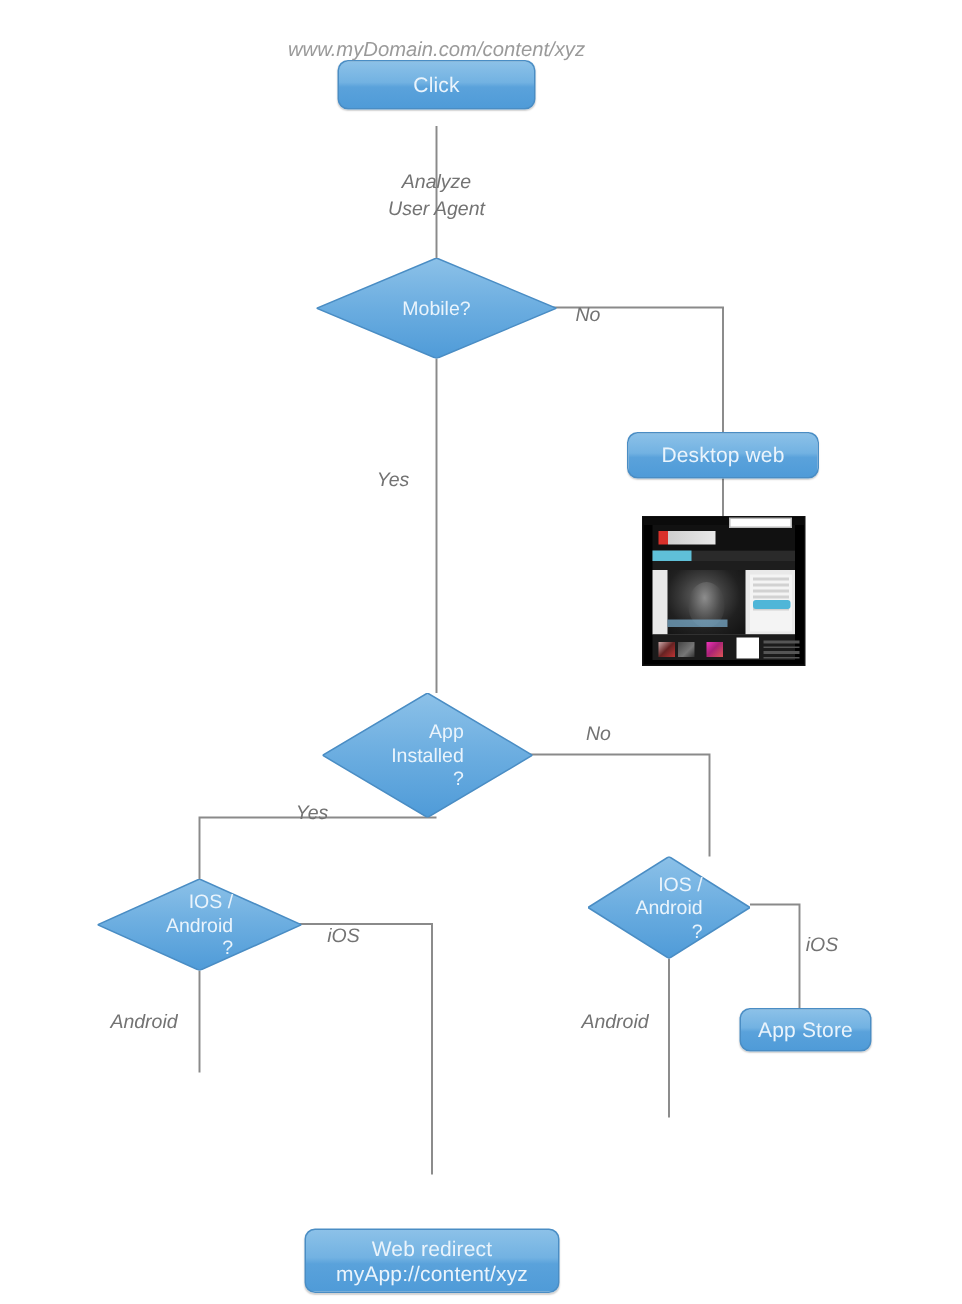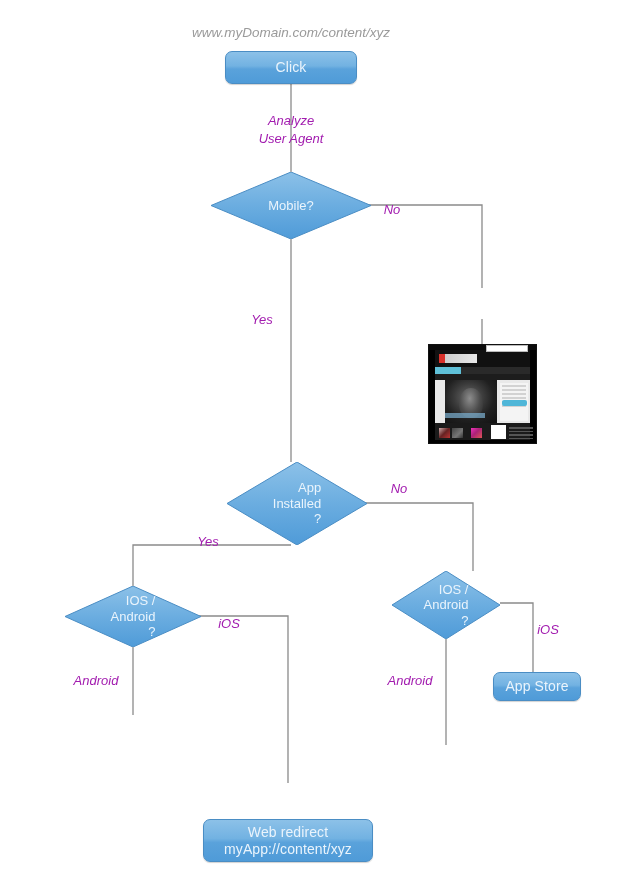--- a/index.html
+++ b/index.html
@@ -70,21 +70,21 @@
     color: #eaf4fc;
     font-size: 13px;
     line-height: 1.2;
     white-space: pre-line;
     pointer-events: none;
   }
   
   .edge-label {
     position: absolute;
     font-style: italic;
-    color: #a21caf;
+    color: #737373;
     font-size: 13px;
     white-space: pre-line;
     text-align: center;
     z-index: 4;
   }
   .free-text {
     position: absolute;
     font-style: italic;
     color: #9a9a9a;
     font-size: 13.5px;
@@ -154,38 +154,41 @@
       <line x1="133" y1="647" x2="133" y2="715"></line>
 
       <path d="M 500 603 L 533 603 L 533 672"></path>
 
       <line x1="446" y1="639" x2="446" y2="745"></line>
     </g>
   </svg>
 
   <div class="free-text" style="left:151px; top:25px; width:280px;">www.myDomain.com/content/xyz</div>
 
-  <div class="node-box" style="left:225px; top:51px; width:132px; height:33px;">
+  <div class="node-box" style="left:225px; top:40px; width:132px; height:33px;">
     <span>Click</span>
   </div>
 
   <div class="node-diamond" style="left:211px; top:172px; width:160px; height:67px;">
     <svg class="dia-shape" viewBox="0 0 160 67" preserveAspectRatio="none">
       <defs>
         <linearGradient id="dgrad1" x1="0" y1="0" x2="0" y2="1">
           <stop offset="0%" stop-color="#8cc1e8"></stop>
             <stop offset="50%" stop-color="#6bade0"></stop>
             <stop offset="100%" stop-color="#4f9bd8"></stop>
         </linearGradient>
       </defs>
       <polygon points="80,0 160,33.5 80,67 0,33.5" fill="url(#dgrad1)" stroke="#4a8dc4" stroke-width="1"></polygon>
     </svg>
     <div class="dia-label">Mobile?</div>
   </div>
 
+  <div class="node-box" style="left:418px; top:288px; width:128px; height:31px;">
+    <span>Desktop web</span>
+  </div>
 
   <div id="thumb">
     <div class="tb-topbar"></div>
     <div class="tb-header">
       <div class="tb-logo"></div>
       <div class="tb-search"></div>
     </div>
     <div class="tb-nav">
       <div class="tb-nav-hl"></div>
     </div>
@@ -210,21 +213,21 @@
       <div class="tb-white"></div>
       <div class="tb-lines">
           <i></i>
           <i></i>
           <i></i>
           <i></i>
         </div>
     </div>
   </div>
 
-  <div class="node-diamond" style="left:227px; top:462px; width:140px; height:83px;">
+  <div class="node-diamond" style="left:215px; top:462px; width:140px; height:83px;">
     <svg class="dia-shape" viewBox="0 0 140 83" preserveAspectRatio="none">
       <polygon points="70,0 140,41.5 70,83 0,41.5" fill="url(#dgrad1)" stroke="#4a8dc4" stroke-width="1"></polygon>
     </svg>
     <div class="dia-label">App
 Installed
 ?</div>
   </div>
 
   <div class="node-diamond" style="left:65px; top:586px; width:136px; height:61px;">
     <svg class="dia-shape" viewBox="0 0 136 61" preserveAspectRatio="none">

